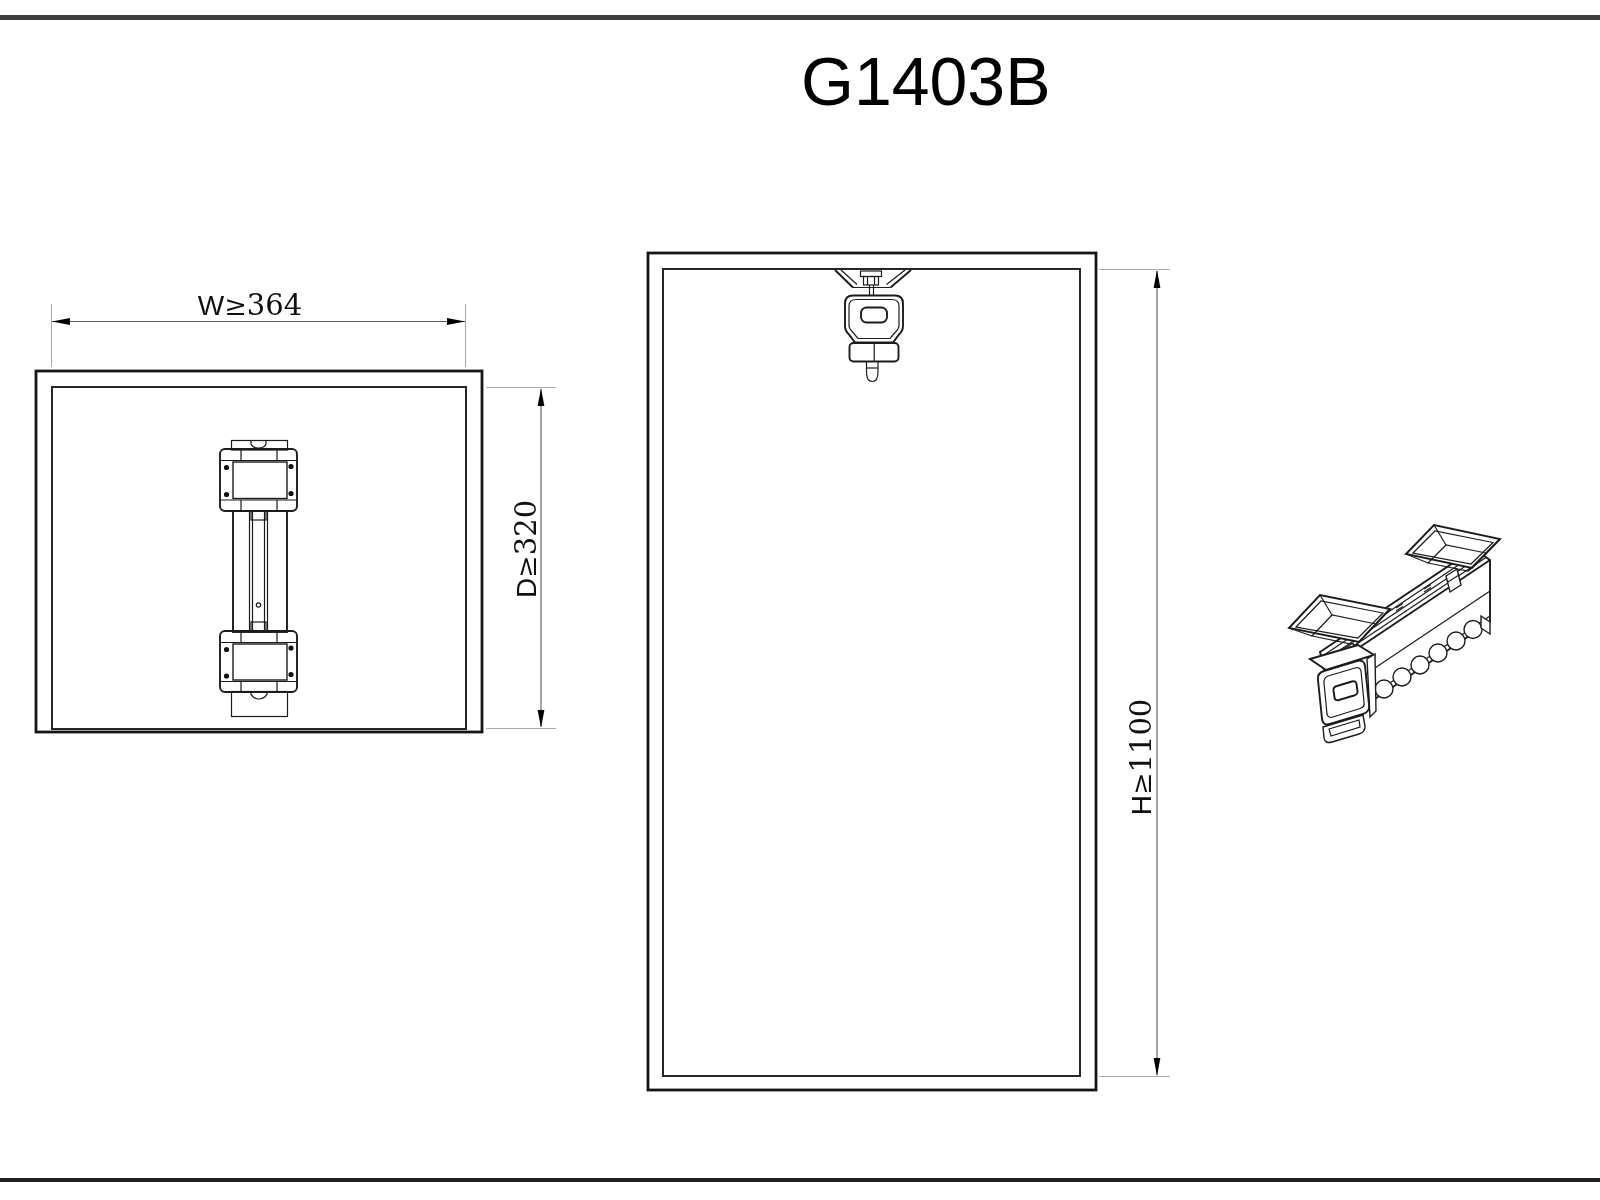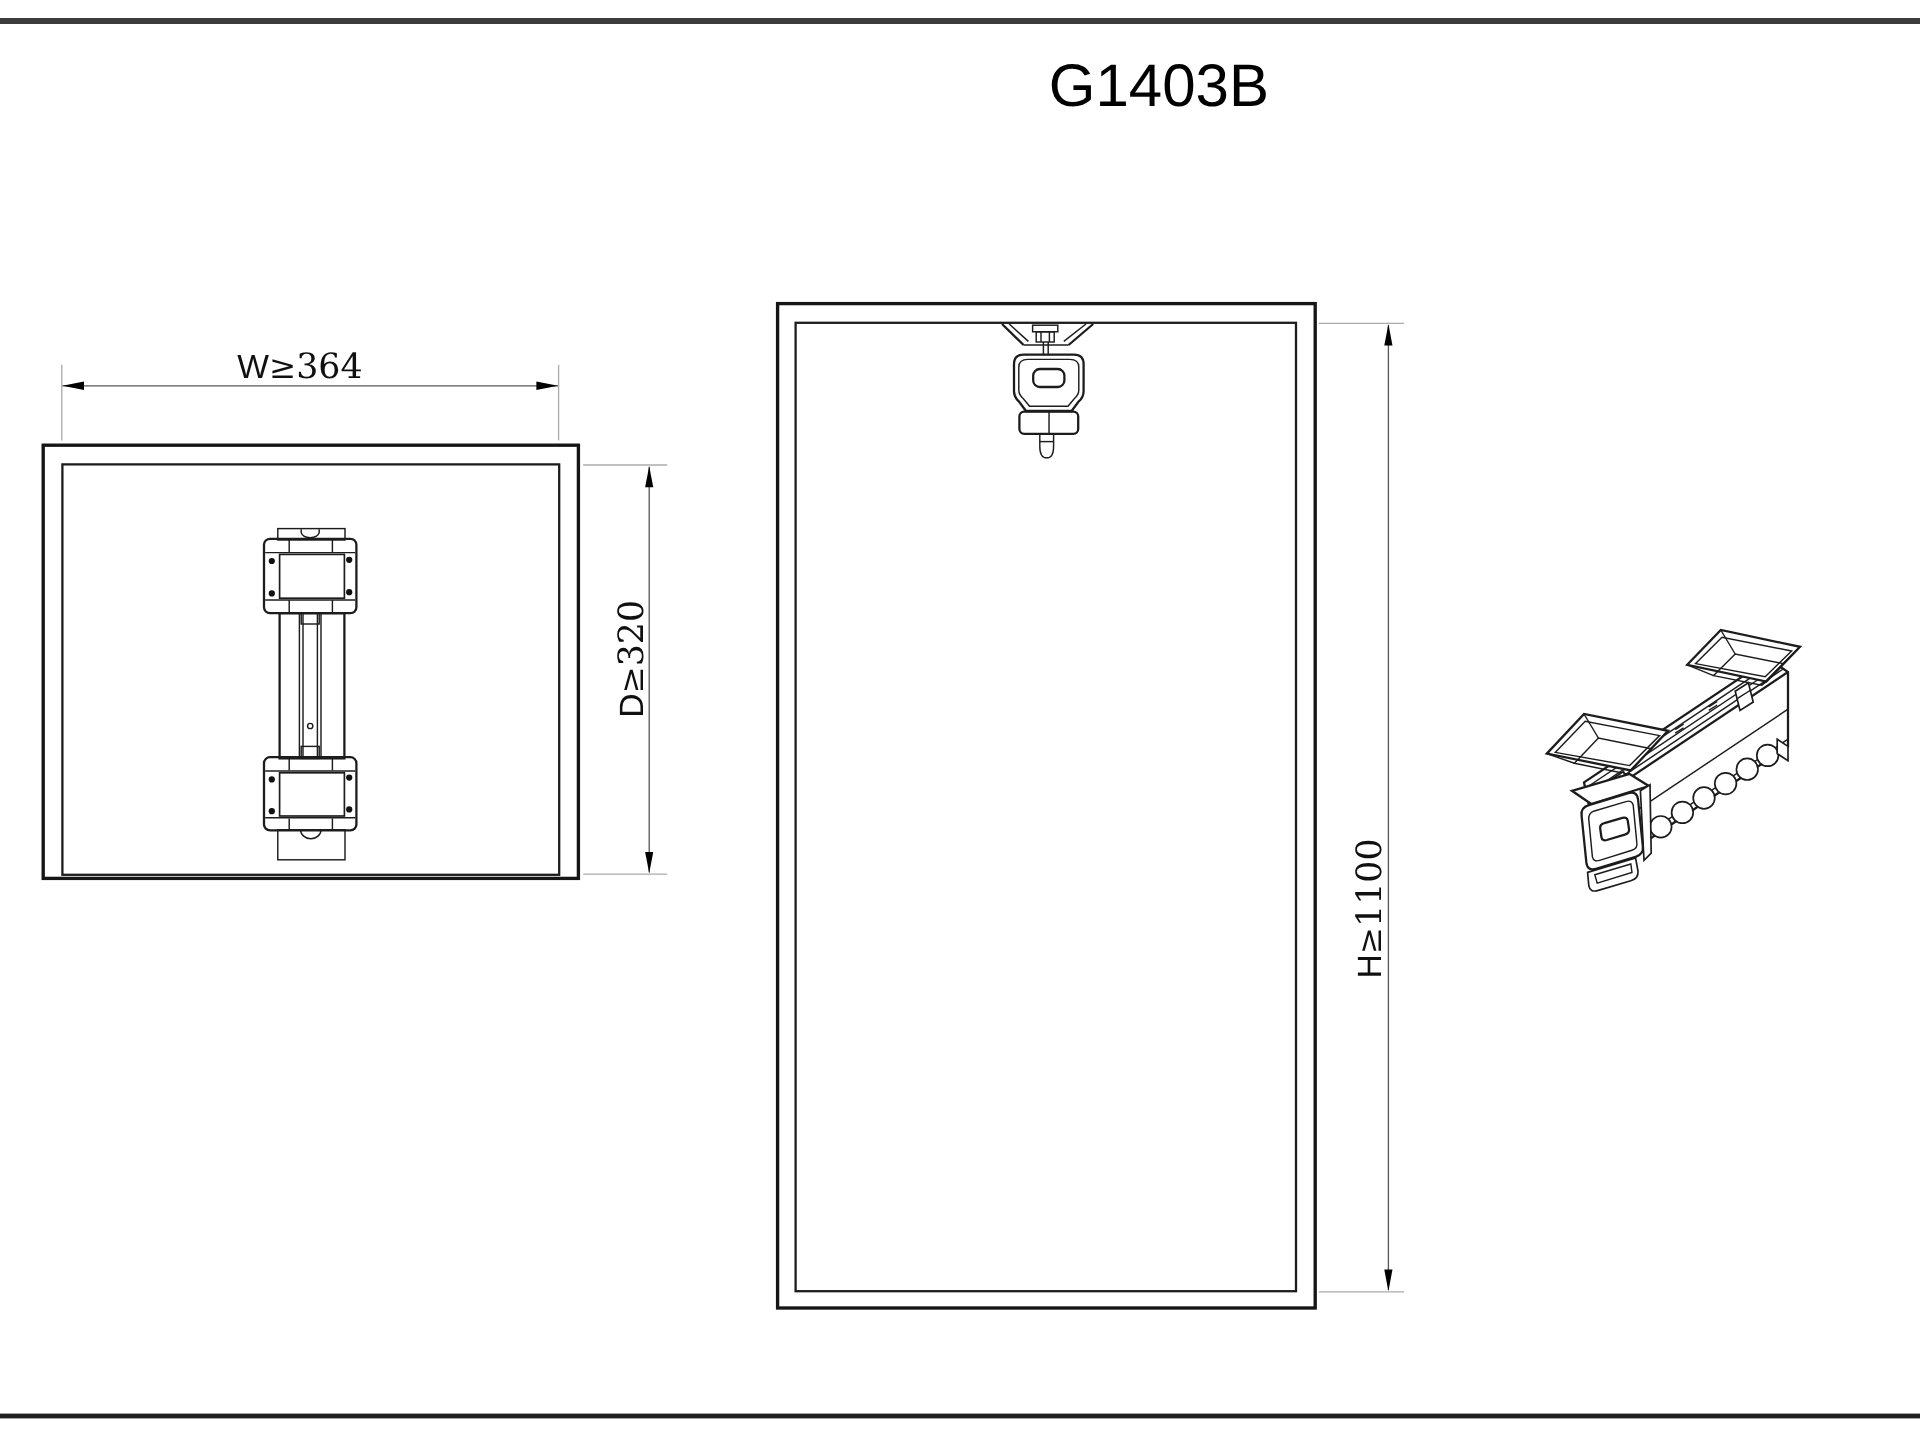--- a/index.html
+++ b/index.html
@@ -1,21 +1,21 @@
 <!DOCTYPE html>
 <html><head>
 <meta charset="utf-8">
 <style>
   html,body{margin:0;padding:0;background:#fff;}
   .page{position:relative;width:1600px;height:1200px;background:#ffffff;overflow:hidden;
         font-family:"Liberation Sans",sans-serif;}
   .bar{position:absolute;left:0;width:1600px;}
   .bar-top{top:15px;height:4.5px;background:#3d3d3d;}
   .bar-bottom{top:1178px;height:4px;background:#1f1f1f;}
-  .title{position:absolute;top:42px;left:874px;font-size:50px;color:#000;
+  .title{position:absolute;top:42px;left:801px;font-size:68px;color:#000;
          font-family:"Liberation Sans",sans-serif;white-space:nowrap;}
   svg.drawing{position:absolute;left:0;top:0;}
   
   .thick{stroke:#161616;fill:none;stroke-width:2.8;}
   .med{stroke:#1c1c1c;fill:none;stroke-width:1.9;}
   .thin{stroke:#1c1c1c;fill:none;stroke-width:1.2;}
   .fillw{fill:#ffffff;stroke:#1c1c1c;stroke-width:1.9;}
   .fillw-thin{fill:#ffffff;stroke:#1c1c1c;stroke-width:1.4;}
   .ext{stroke:#ababab;stroke-width:1.1;fill:none;}
   .dim{stroke:#595959;stroke-width:1.1;fill:none;}

